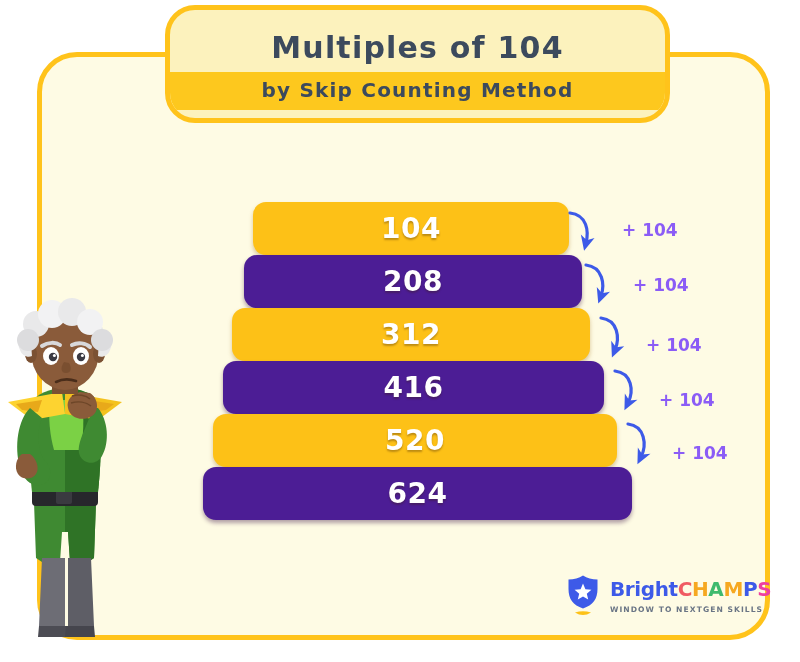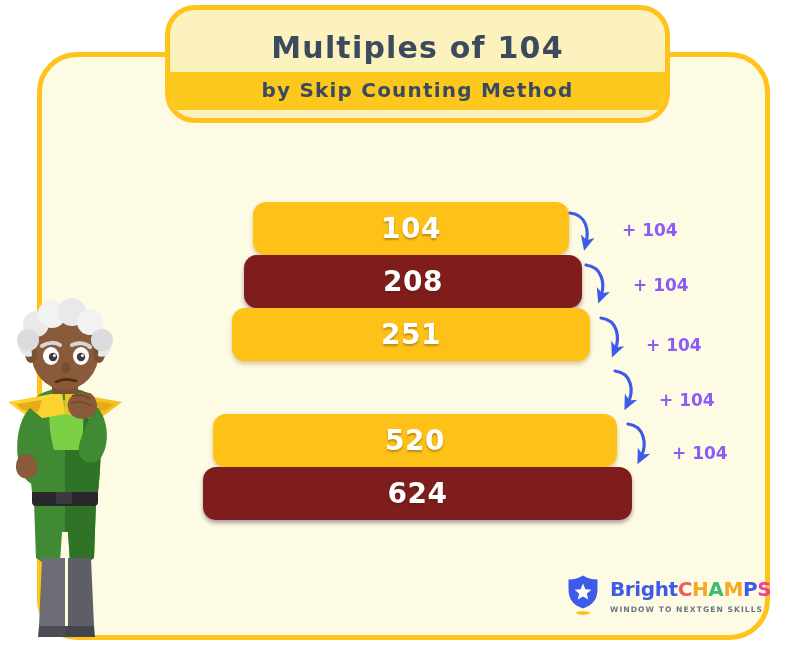--- a/index.html
+++ b/index.html
@@ -94,21 +94,21 @@
     font-family: "DejaVu Sans", sans-serif;
     letter-spacing: 0.5px;
     text-shadow: 0 2px 2px rgba(60,30,10,0.33);
     pointer-events: auto;
   }
   .bar-yellow {
     background: #fdc117;
     box-shadow: 0 3px 4px rgba(150,100,10,0.35);
   }
   .bar-purple {
-    background: #7f1d1d;
+    background: #4c1d95;
     box-shadow: 0 3px 4px rgba(60,20,70,0.40);
   }
 
   
   #bar-0 { left: 253px; top: 202px; width: 316px; height: 53px; }
   #bar-1 { left: 244px; top: 255px; width: 338px; height: 53px; }
   #bar-2 { left: 232px; top: 308px; width: 358px; height: 53px; }
   #bar-3 { left: 223px; top: 361px; width: 381px; height: 53px; }
   #bar-4 { left: 213px; top: 414px; width: 404px; height: 53px; }
   #bar-5 { left: 203px; top: 467px; width: 429px; height: 53px; text-align: center; }
@@ -197,21 +197,22 @@
 
 <div id="title-banner">
   <div id="banner-stripe"></div>
   <div class="banner-line" id="banner-title-main">Multiples of  104</div>
   <div class="banner-line" id="banner-title-sub">by Skip Counting Method</div>
 </div>
 
 <div id="bars-area">
   <div class="multiple-bar bar-yellow" id="bar-0">104</div>
   <div class="multiple-bar bar-purple" id="bar-1">208</div>
-  <div class="multiple-bar bar-yellow" id="bar-2">251</div>
+  <div class="multiple-bar bar-yellow" id="bar-2">312</div>
+  <div class="multiple-bar bar-purple" id="bar-3">416</div>
   <div class="multiple-bar bar-yellow" id="bar-4">520</div>
   <div class="multiple-bar bar-purple" id="bar-5">624</div>
 </div>
 
 <svg id="arrows-svg" viewBox="0 0 120 330">
   <defs>
     <marker id="arrowhead" markerWidth="5.5" markerHeight="5.5" refX="2.6" refY="2.6" orient="auto">
       <path d="M0.4,0.4 L5.1,2.6 L0.4,4.8 L1.7,2.6 Z" fill="#3d5ae8"></path>
     </marker>
   </defs>

